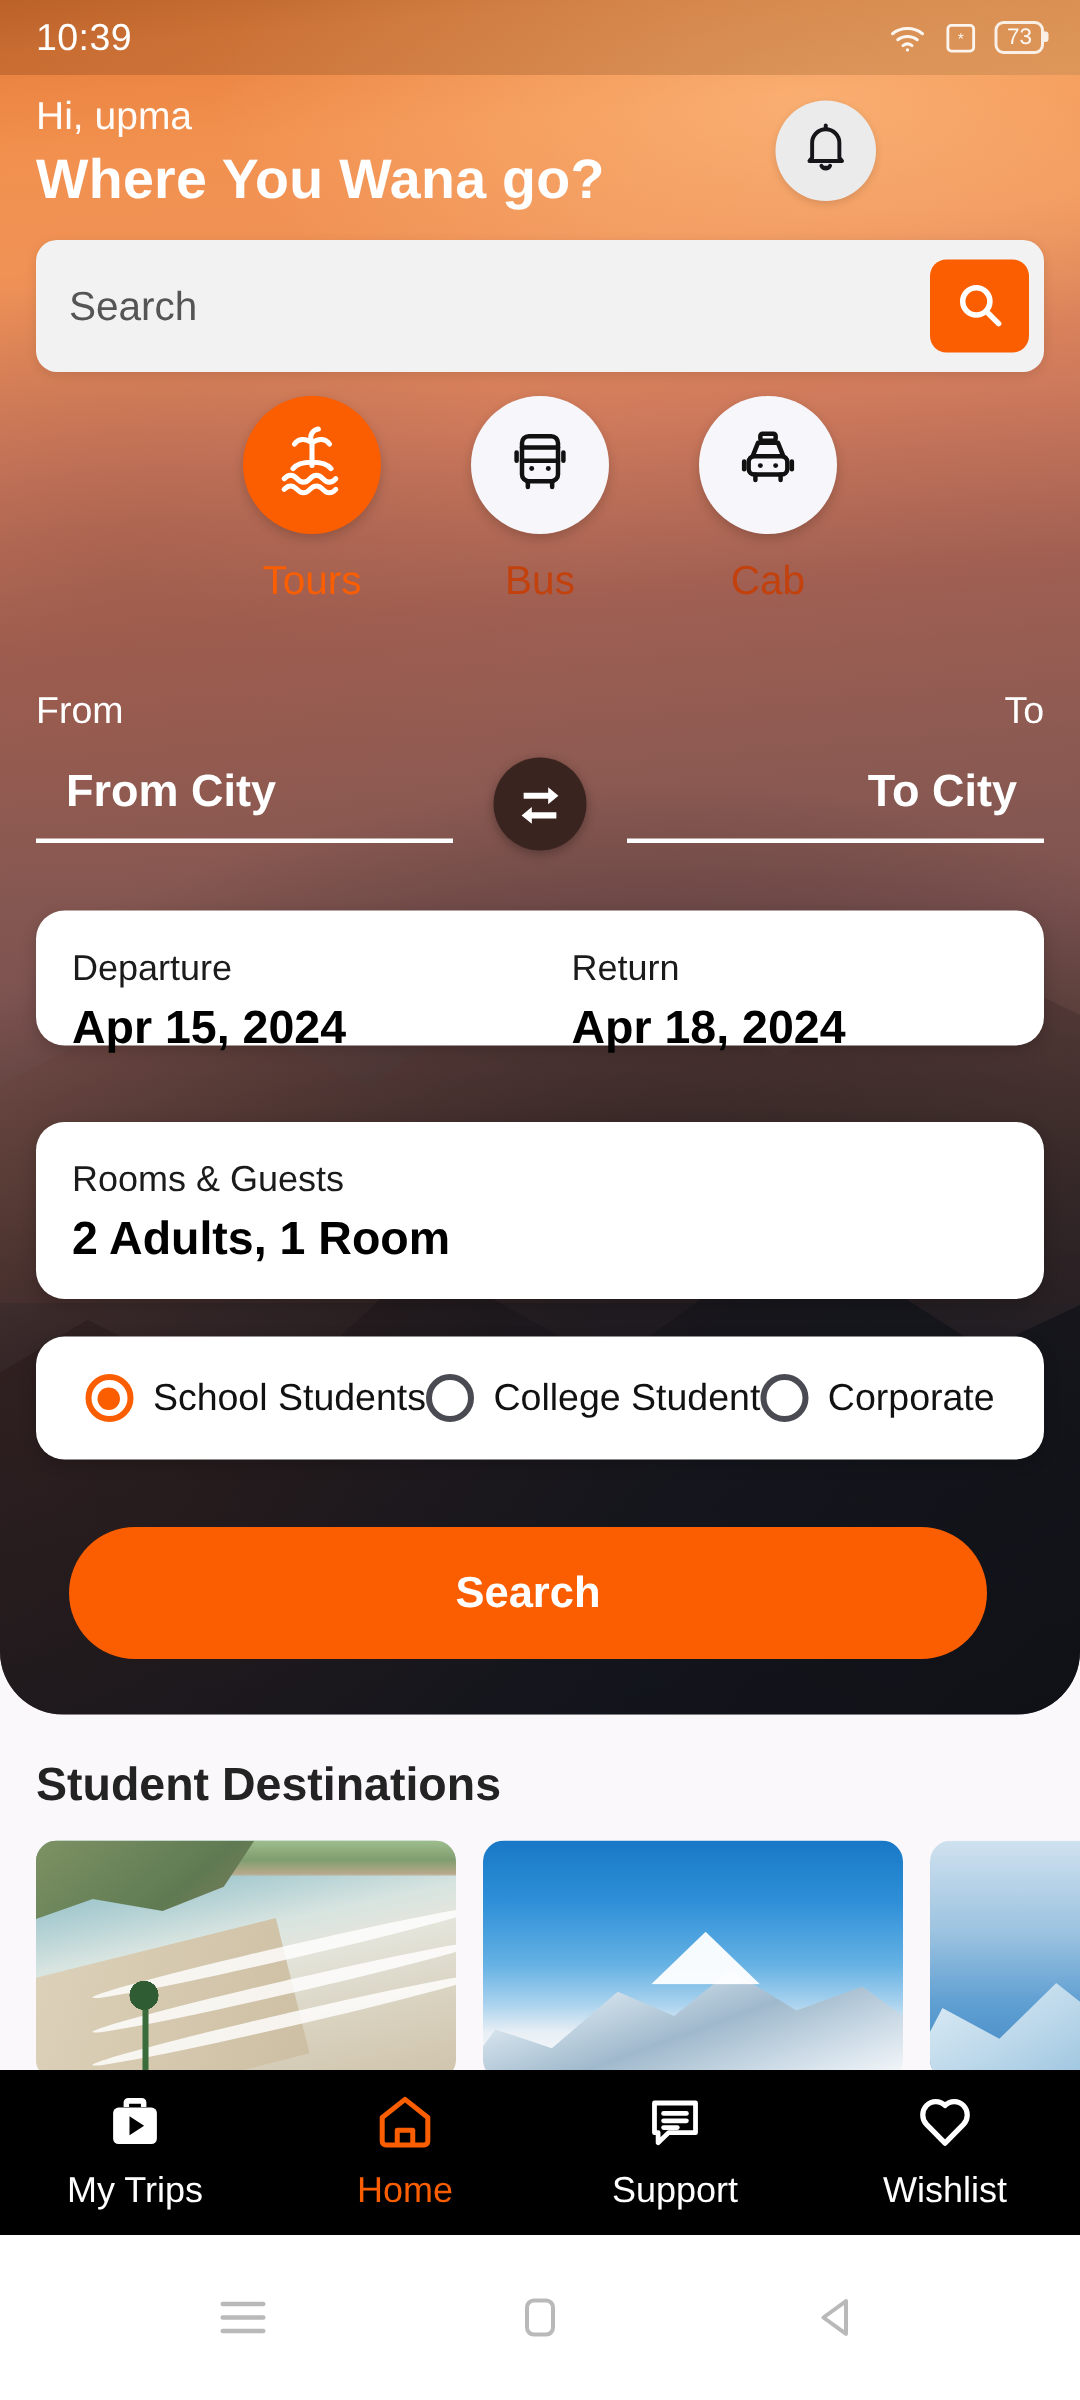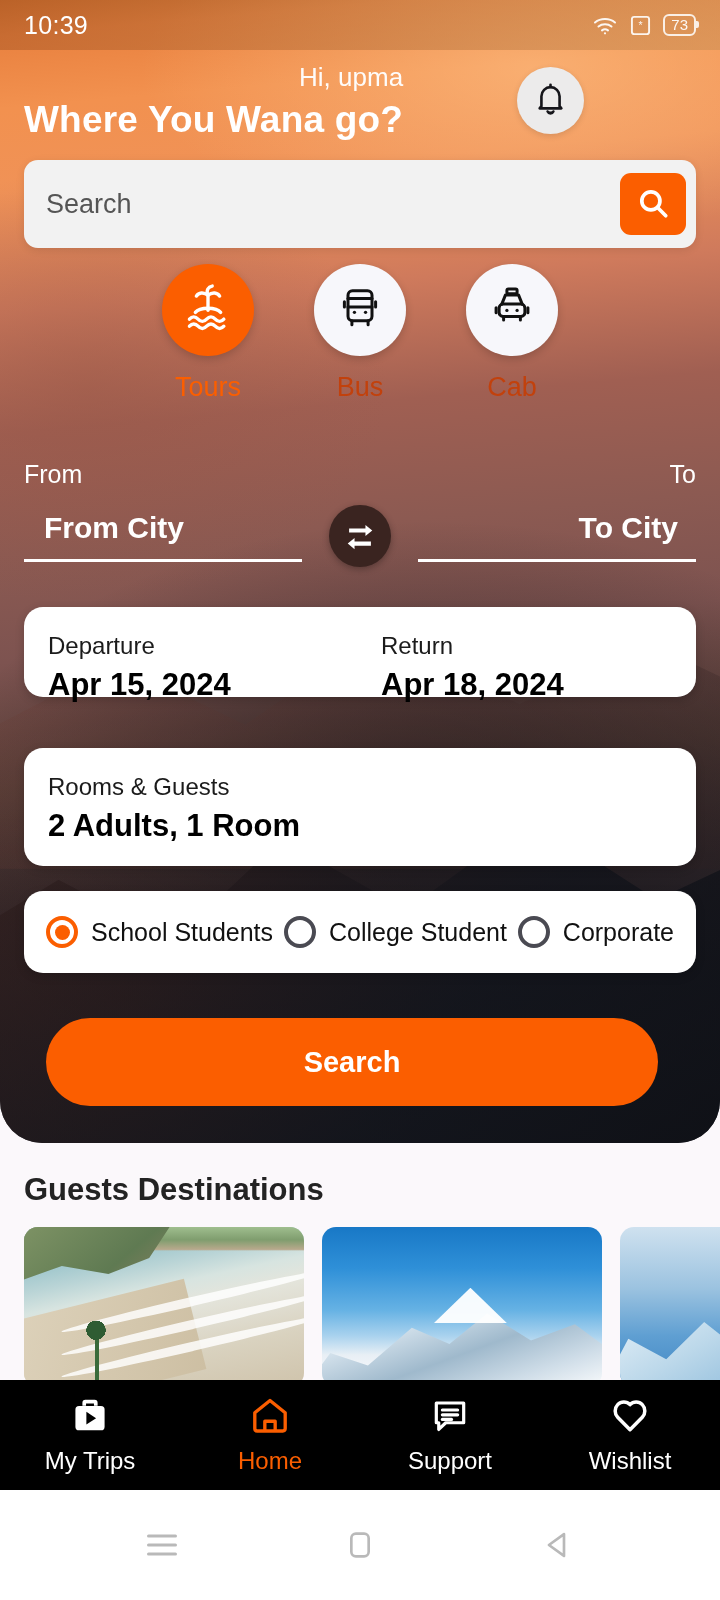--- a/index.html
+++ b/index.html
@@ -63,21 +63,21 @@
   }
   .sb-batt::after{
     content:""; position:absolute; right:-5px; top:5px; width:3px; height:7px;
     background:rgba(255,255,255,.85); border-radius:0 2px 2px 0;
   }
 
   
   .header {
     position:absolute; left:0; top:50px; width:616px; z-index:15;
     padding:10px 32px 0 24px;
-    display:flex; justify-content:space-between; align-items:flex-start;text-align:right;
+    display:flex; justify-content:space-between; align-items:flex-start;
   }
   .greet { color:#fff; font-size:26px; line-height:34px; opacity:.97; }
   .headline { color:#fff; font-size:37px; font-weight:bold; line-height:48px; margin-top:2px; letter-spacing:.2px;}
   .bell-btn {
     width:67px; height:67px; border-radius:50%; background:#ecebeb;
     display:flex; align-items:center; justify-content:center; margin-top:7px;
     box-shadow:0 2px 6px rgba(0,0,0,.12);
   }
 
   
@@ -144,21 +144,21 @@
   }
   .card-dates { top:607px; height:90px; display:flex; padding:24px 24px 0 24px; }
   .date-col { width:50%; }
   .date-col.right { padding-left:21px; }
   .card-label { font-size:24px; color:#1b1b1b; line-height:30px; }
   .card-value { font-size:31px; font-weight:bold; color:#000; line-height:42px; margin-top:3px; }
   .card-rooms { top:748px; height:118px; padding:24px 24px 0 24px; }
 
   .card-radios {
     top:891px; height:82px; display:flex; align-items:center;
-    padding:0 22px; justify-content:space-between;
+    padding:0 22px; justify-content:center;
   }
   .radio-item { display:flex; align-items:center; gap:13px; cursor:pointer; }
   .radio-dot {
     width:32px; height:32px; border-radius:50%; border:4px solid #4a4a52;
     display:flex; align-items:center; justify-content:center; flex:none;
   }
   .radio-item.selected .radio-dot { border-color:#fb5e00; }
   .radio-item.selected .radio-dot::after {
     content:""; width:15px; height:15px; border-radius:50%; background:#fb5e00;
   }
@@ -428,21 +428,21 @@
       <span class="radio-label">College Student</span>
     </label>
     <label class="radio-item">
       <span class="radio-dot"></span>
       <span class="radio-label">Corporate</span>
     </label>
   </div>
 
   <button class="search-cta">Search</button>
 
-  <div class="pd-title">Guests Destinations</div>
+  <div class="pd-title">Student Destinations</div>
   <div class="pd-row">
     <div class="pd-card pd-1">
       <div class="img-beach">
         <div class="hill"></div>
           <div class="sand"></div>
         <div class="wave w1"></div>
           <div class="wave w2"></div>
           <div class="wave w3"></div>
         <div class="palm"></div>
       </div>

